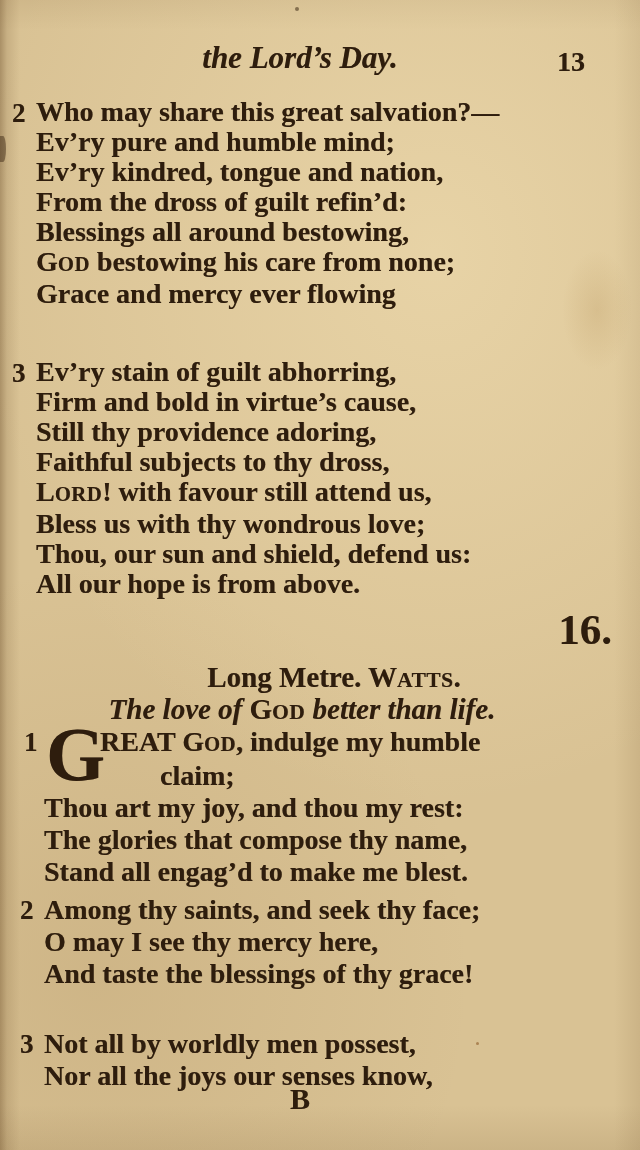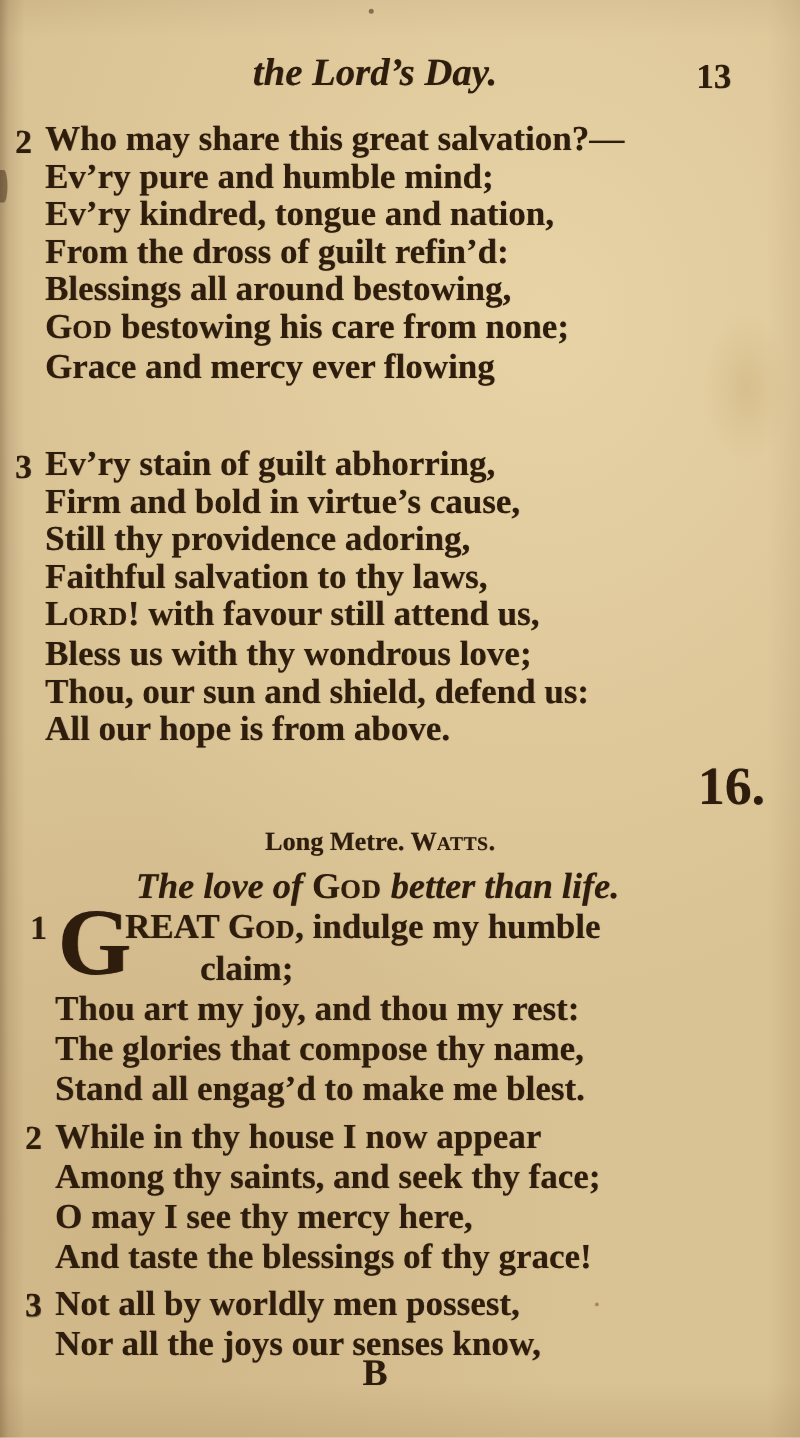--- a/index.html
+++ b/index.html
@@ -33,21 +33,21 @@
   .line{ font-weight:bold; font-size:28px; line-height:30px; white-space:nowrap; }
   .sc{ font-size:0.74em; letter-spacing:0.5px; }
 
   .verse-prev2{ top:97px; }
   .verse-prev3{ top:357px; }
 
   
   .hymn-number{ position:absolute; top:605px; left:0; width:612px; text-align:right;
     font-weight:bold; font-size:43px; }
   .metre-line{ position:absolute; top:661px; left:0; width:608px; text-align:center;
-    font-weight:bold; font-size:21px; }
+    font-weight:bold; font-size:29px;padding-left:30px; }
   .subject-line{ position:absolute; top:693px; left:0; width:604px; text-align:center;
     font-weight:bold; font-size:29px; }
   .subject-line .it{ font-style:italic; }
 
   .h16v1{ top:726px; left:44px; }
   .h16v1 .vnum{ left:-20px; }
   .h16v1 .line{ line-height:32px; }
   .dropcap{ position:absolute; left:2px; top:-2px; font-weight:bold; font-size:76px; line-height:60px; }
   .h16v1 .l1{ margin-left:56px; }
   .h16v1 .l2{ margin-left:116px; }
@@ -93,21 +93,21 @@
     <div class="line">Blessings all around bestowing,</div>
     <div class="line"><span>G</span><span class="sc">OD</span><span> bestowing his care from none;</span></div>
     <div class="line">Grace and mercy ever flowing</div>
   </div>
 
   <div class="verse verse-prev3">
     <span class="vnum">3</span>
     <div class="line">Ev’ry stain of guilt abhorring,</div>
     <div class="line">Firm and bold in virtue’s cause,</div>
     <div class="line">Still thy providence adoring,</div>
-    <div class="line">Faithful salvation to thy laws,</div>
+    <div class="line">Faithful subjects to thy dross,</div>
     <div class="line"><span>L</span><span class="sc">ORD</span><span>! with favour still attend us,</span></div>
     <div class="line">Bless us with thy wondrous love;</div>
     <div class="line">Thou, our sun and shield, defend us:</div>
     <div class="line">All our hope is from above.</div>
   </div>
 
   <div class="hymn-number">16.</div>
 
   <div class="metre-line"><span>Long Metre. W</span><span class="sc">ATTS</span><span>.</span></div>
 
@@ -118,21 +118,20 @@
     <span class="dropcap">G</span>
     <div class="line l1"><span>REAT G</span><span class="sc">OD</span><span>, indulge my humble</span></div>
     <div class="line l2">claim;</div>
     <div class="line">Thou art my joy, and thou my rest:</div>
     <div class="line">The glories that compose thy name,</div>
     <div class="line">Stand all engag’d to make me blest.</div>
   </div>
 
   <div class="verse h16v2">
     <span class="vnum">2</span>
-    <div class="line">While in thy house I now appear</div>
     <div class="line">Among thy saints, and seek thy face;</div>
     <div class="line">O may I see thy mercy here,</div>
     <div class="line">And taste the blessings of thy grace!</div>
   </div>
 
   <div class="verse h16v3">
     <span class="vnum">3</span>
     <div class="line">Not all by worldly men possest,</div>
     <div class="line">Nor all the joys our senses know,</div>
   </div>

